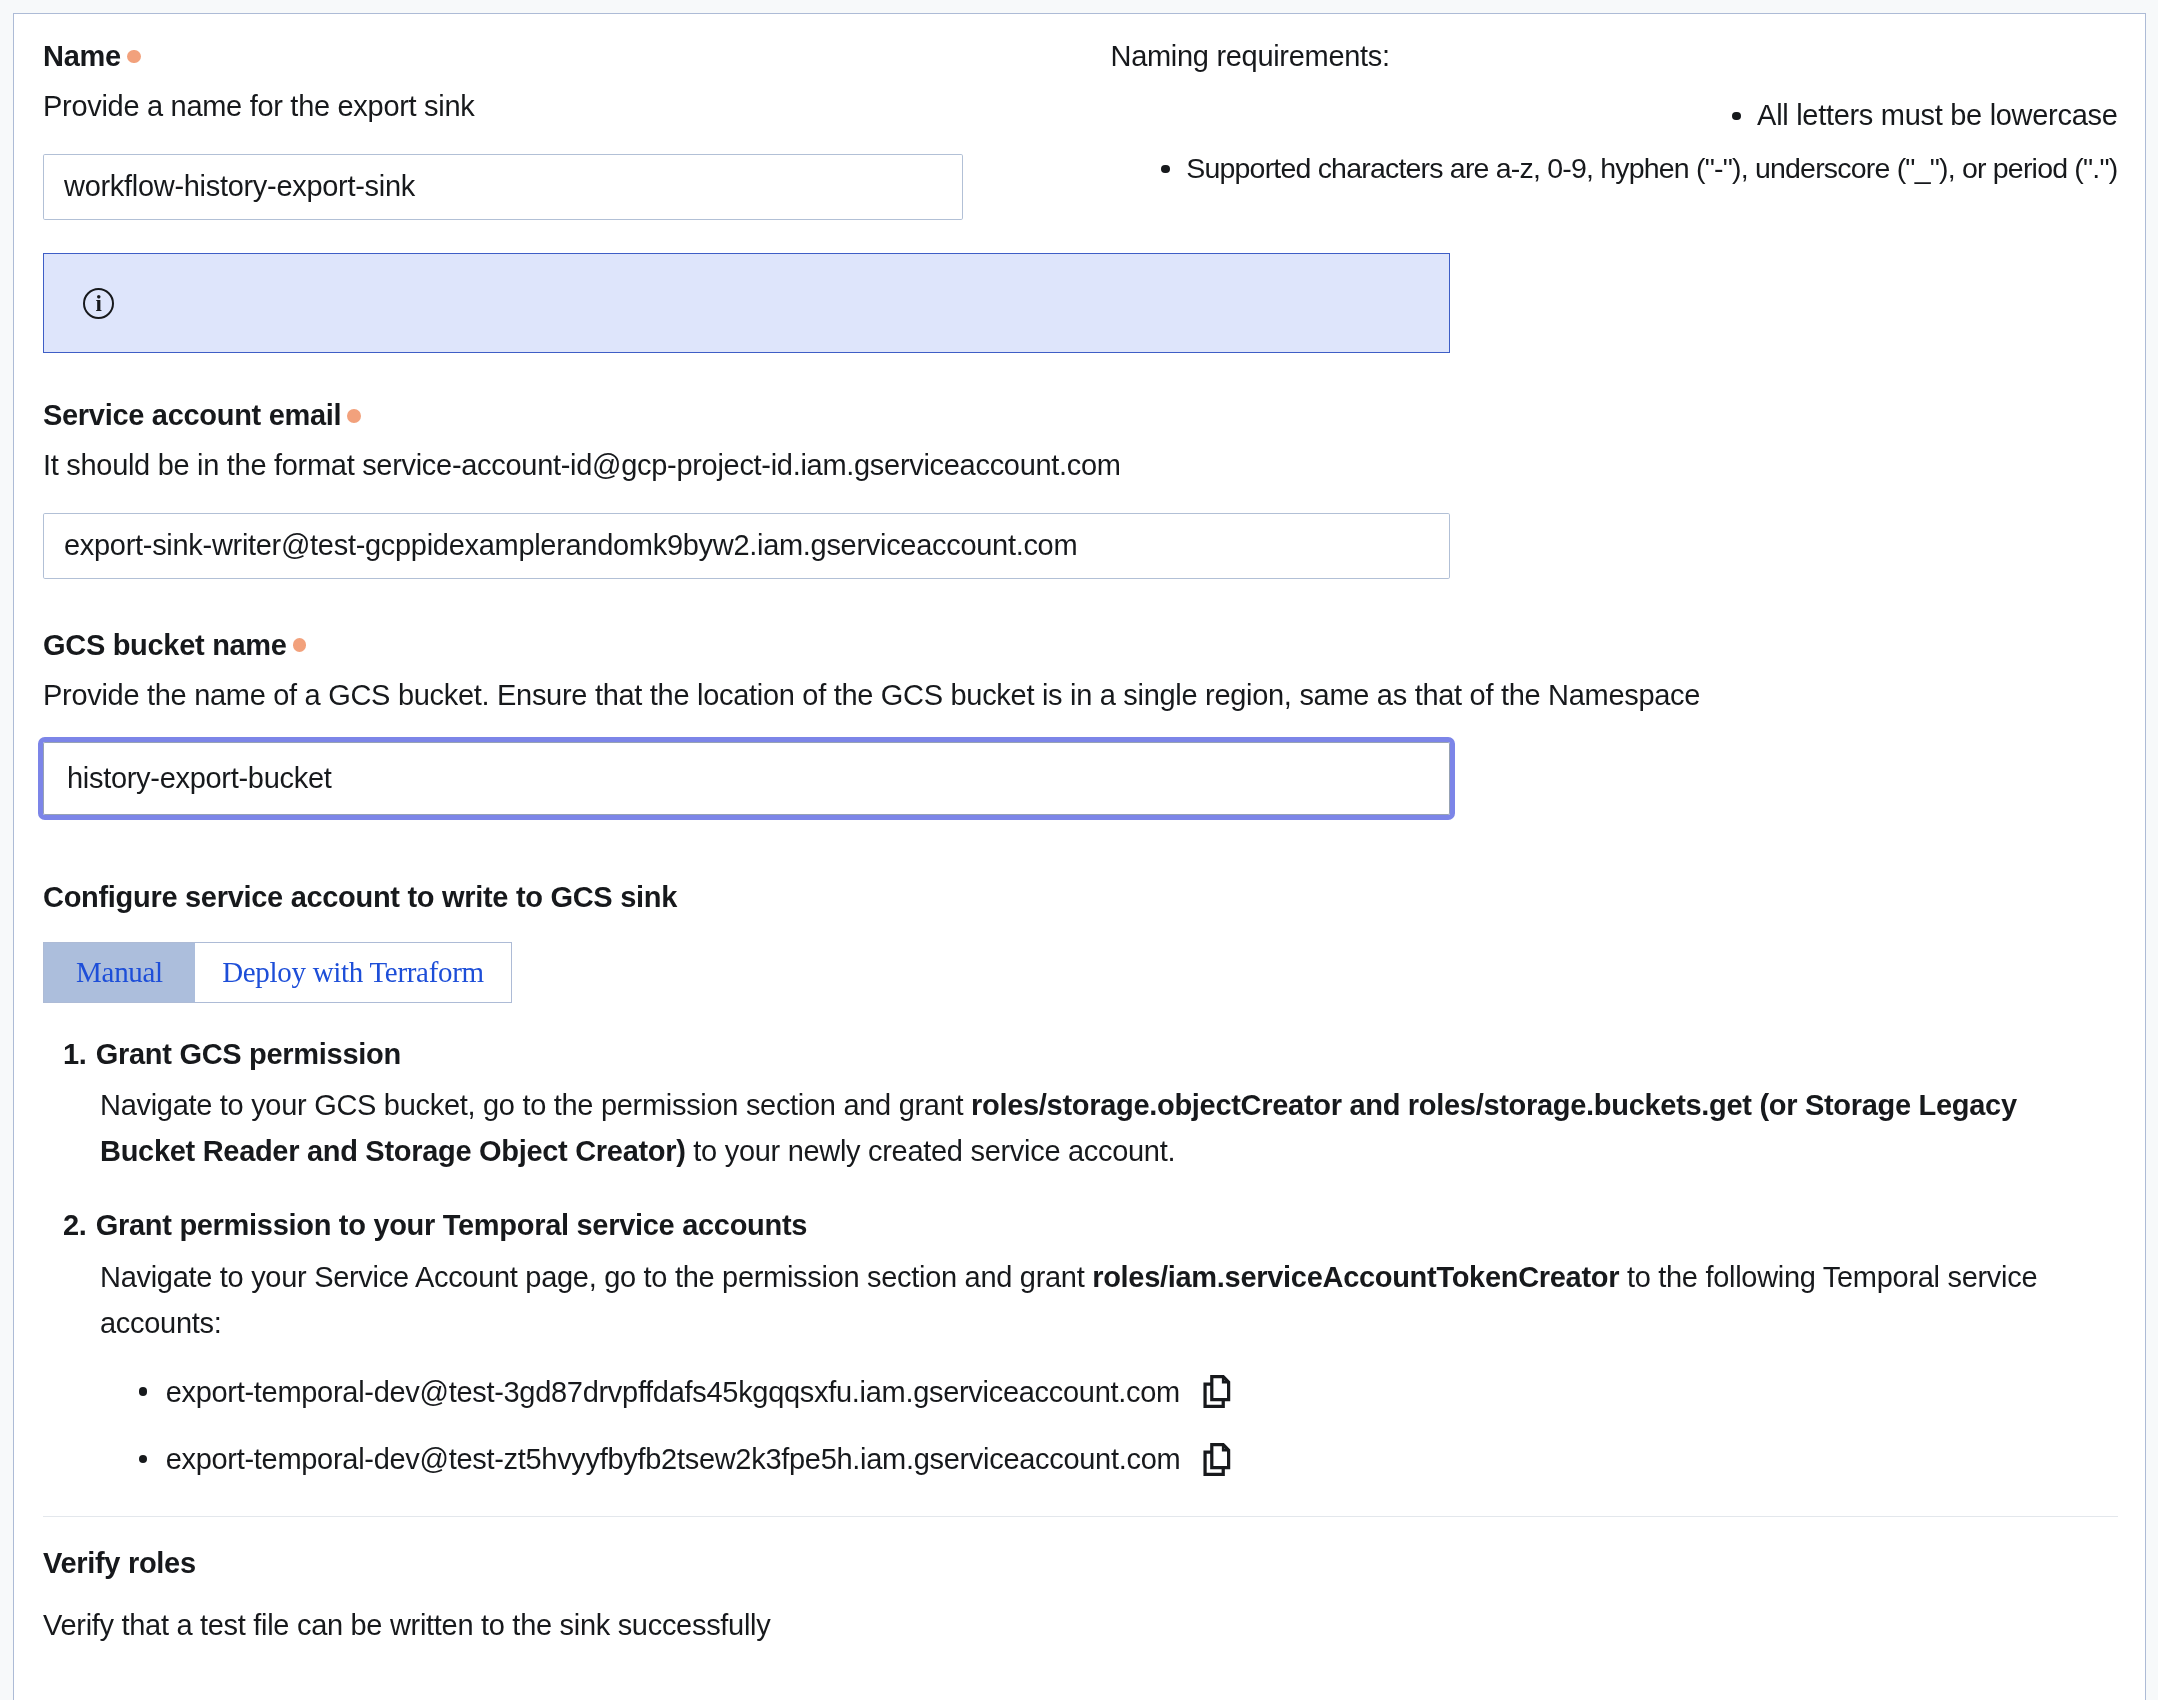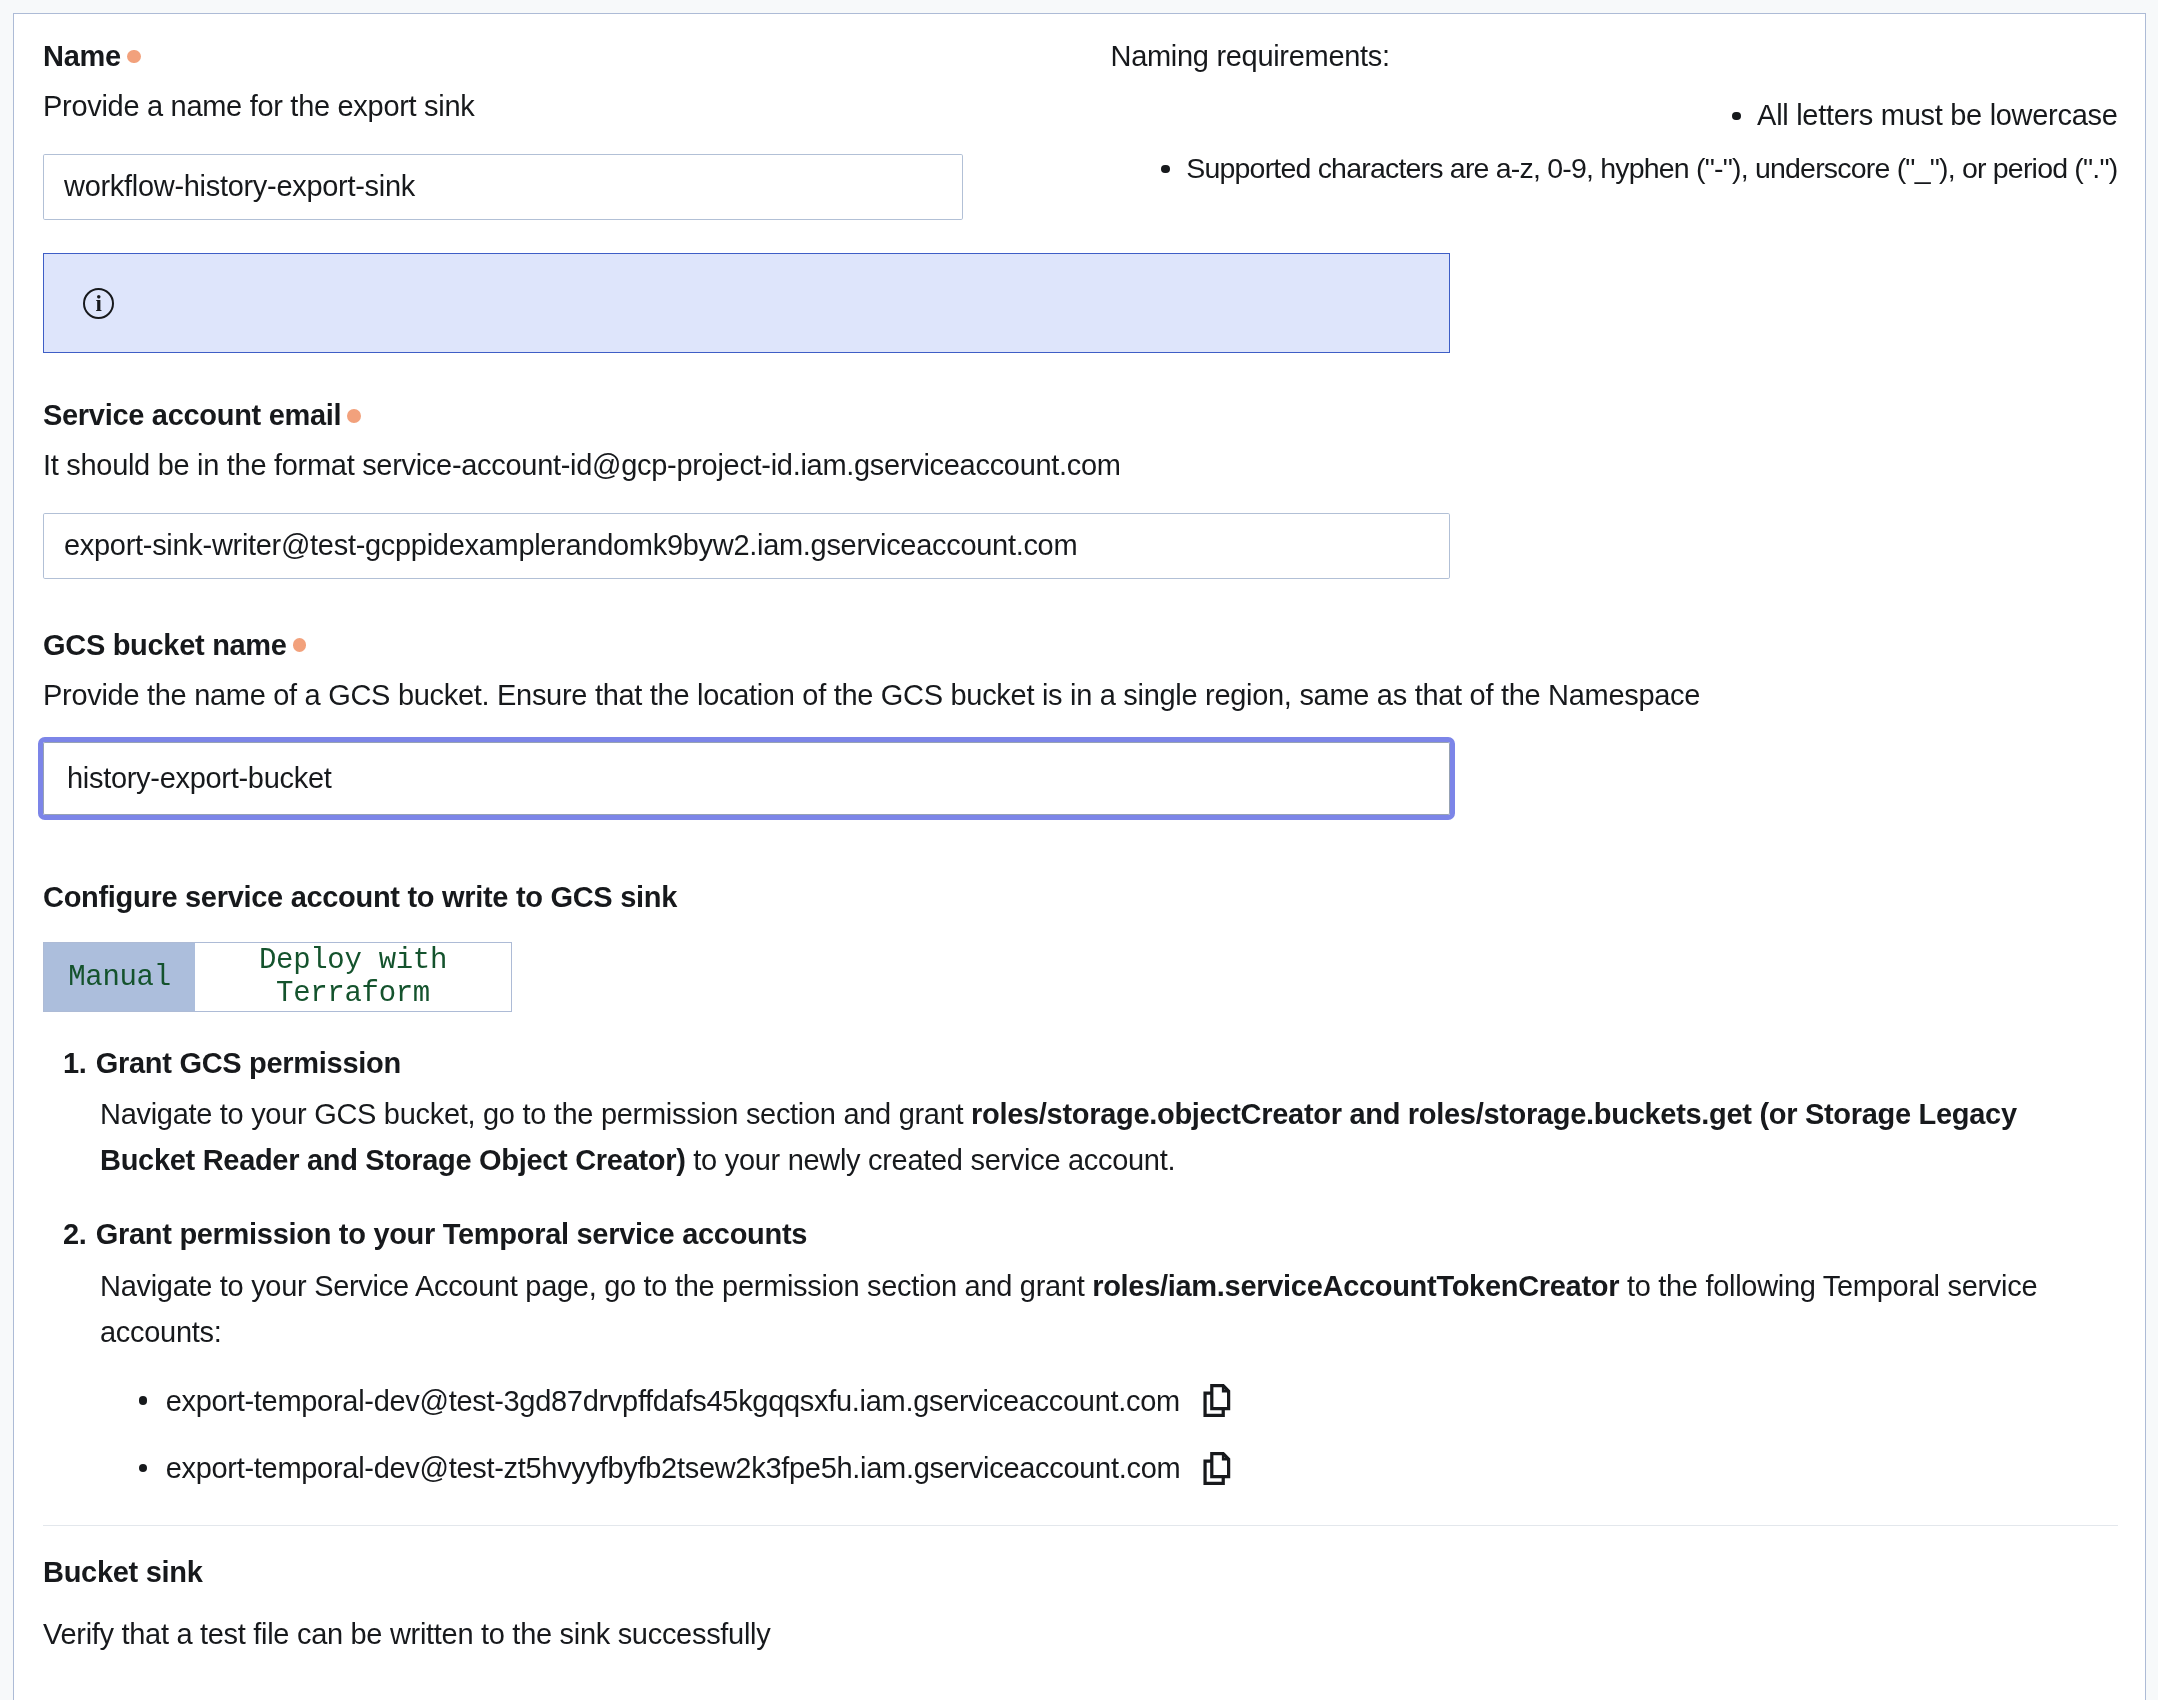--- a/index.html
+++ b/index.html
@@ -62,23 +62,23 @@
   .info-body { margin-top:7.3px; line-height:40px; }
 
   .sect { margin-top:44px; }
   .sect-gcs { margin-top:48px; }
 
   .config-title { margin-top:64px; font-weight:700; line-height:37px; }
 
   
   .tab-group { display:inline-flex; border:1.8px solid #ADBBD6; margin-top:26px; background:#fff; }
   .tab {
-    height:68px; display:flex; align-items:center; justify-content:center;
-    font-size:29px; background:#fff; border:none; color:#14532d; cursor:pointer;
-    font-family:Liberation Mono, monospace; letter-spacing:-0.3px;
+    height:59px; display:flex; align-items:center; justify-content:center;
+    font-size:29px; background:#fff; border:none; color:#1d4ed8; cursor:pointer;
+    font-family:Liberation Serif, serif; letter-spacing:-0.3px;
   }
   .tab.manual { width:151px; }
   .tab.terraform { width:316px; }
   .tab.selected { background:#ACBEDC; }
 
   
   .step-title { margin:33px 0 0 20px; font-weight:700; line-height:37px; display:flex; gap:9.2px; }
   .step-body { margin:9.2px 0 0 57px; line-height:46px; max-width:2011px; }
   .step-body b { font-weight:700; }
 
@@ -190,21 +190,21 @@
           <path d="M8.5 2 H17 L21 6 V19 H8.5 Z" fill="#FFFFFF" stroke="#17191C" stroke-width="2.4"></path>
           <path d="M17 2 V6 H21" fill="none" stroke="#17191C" stroke-width="2"></path>
         </svg>
       </button>
     </div>
   </div>
 
   <hr class="divider">
 
   
-  <div class="verify-title">Bucket sink</div>
+  <div class="verify-title">Verify roles</div>
   <div class="verify-desc">Verify that a test file can be written to the sink successfully</div>
 
   
 
   
   
 
 </div>
 
 

